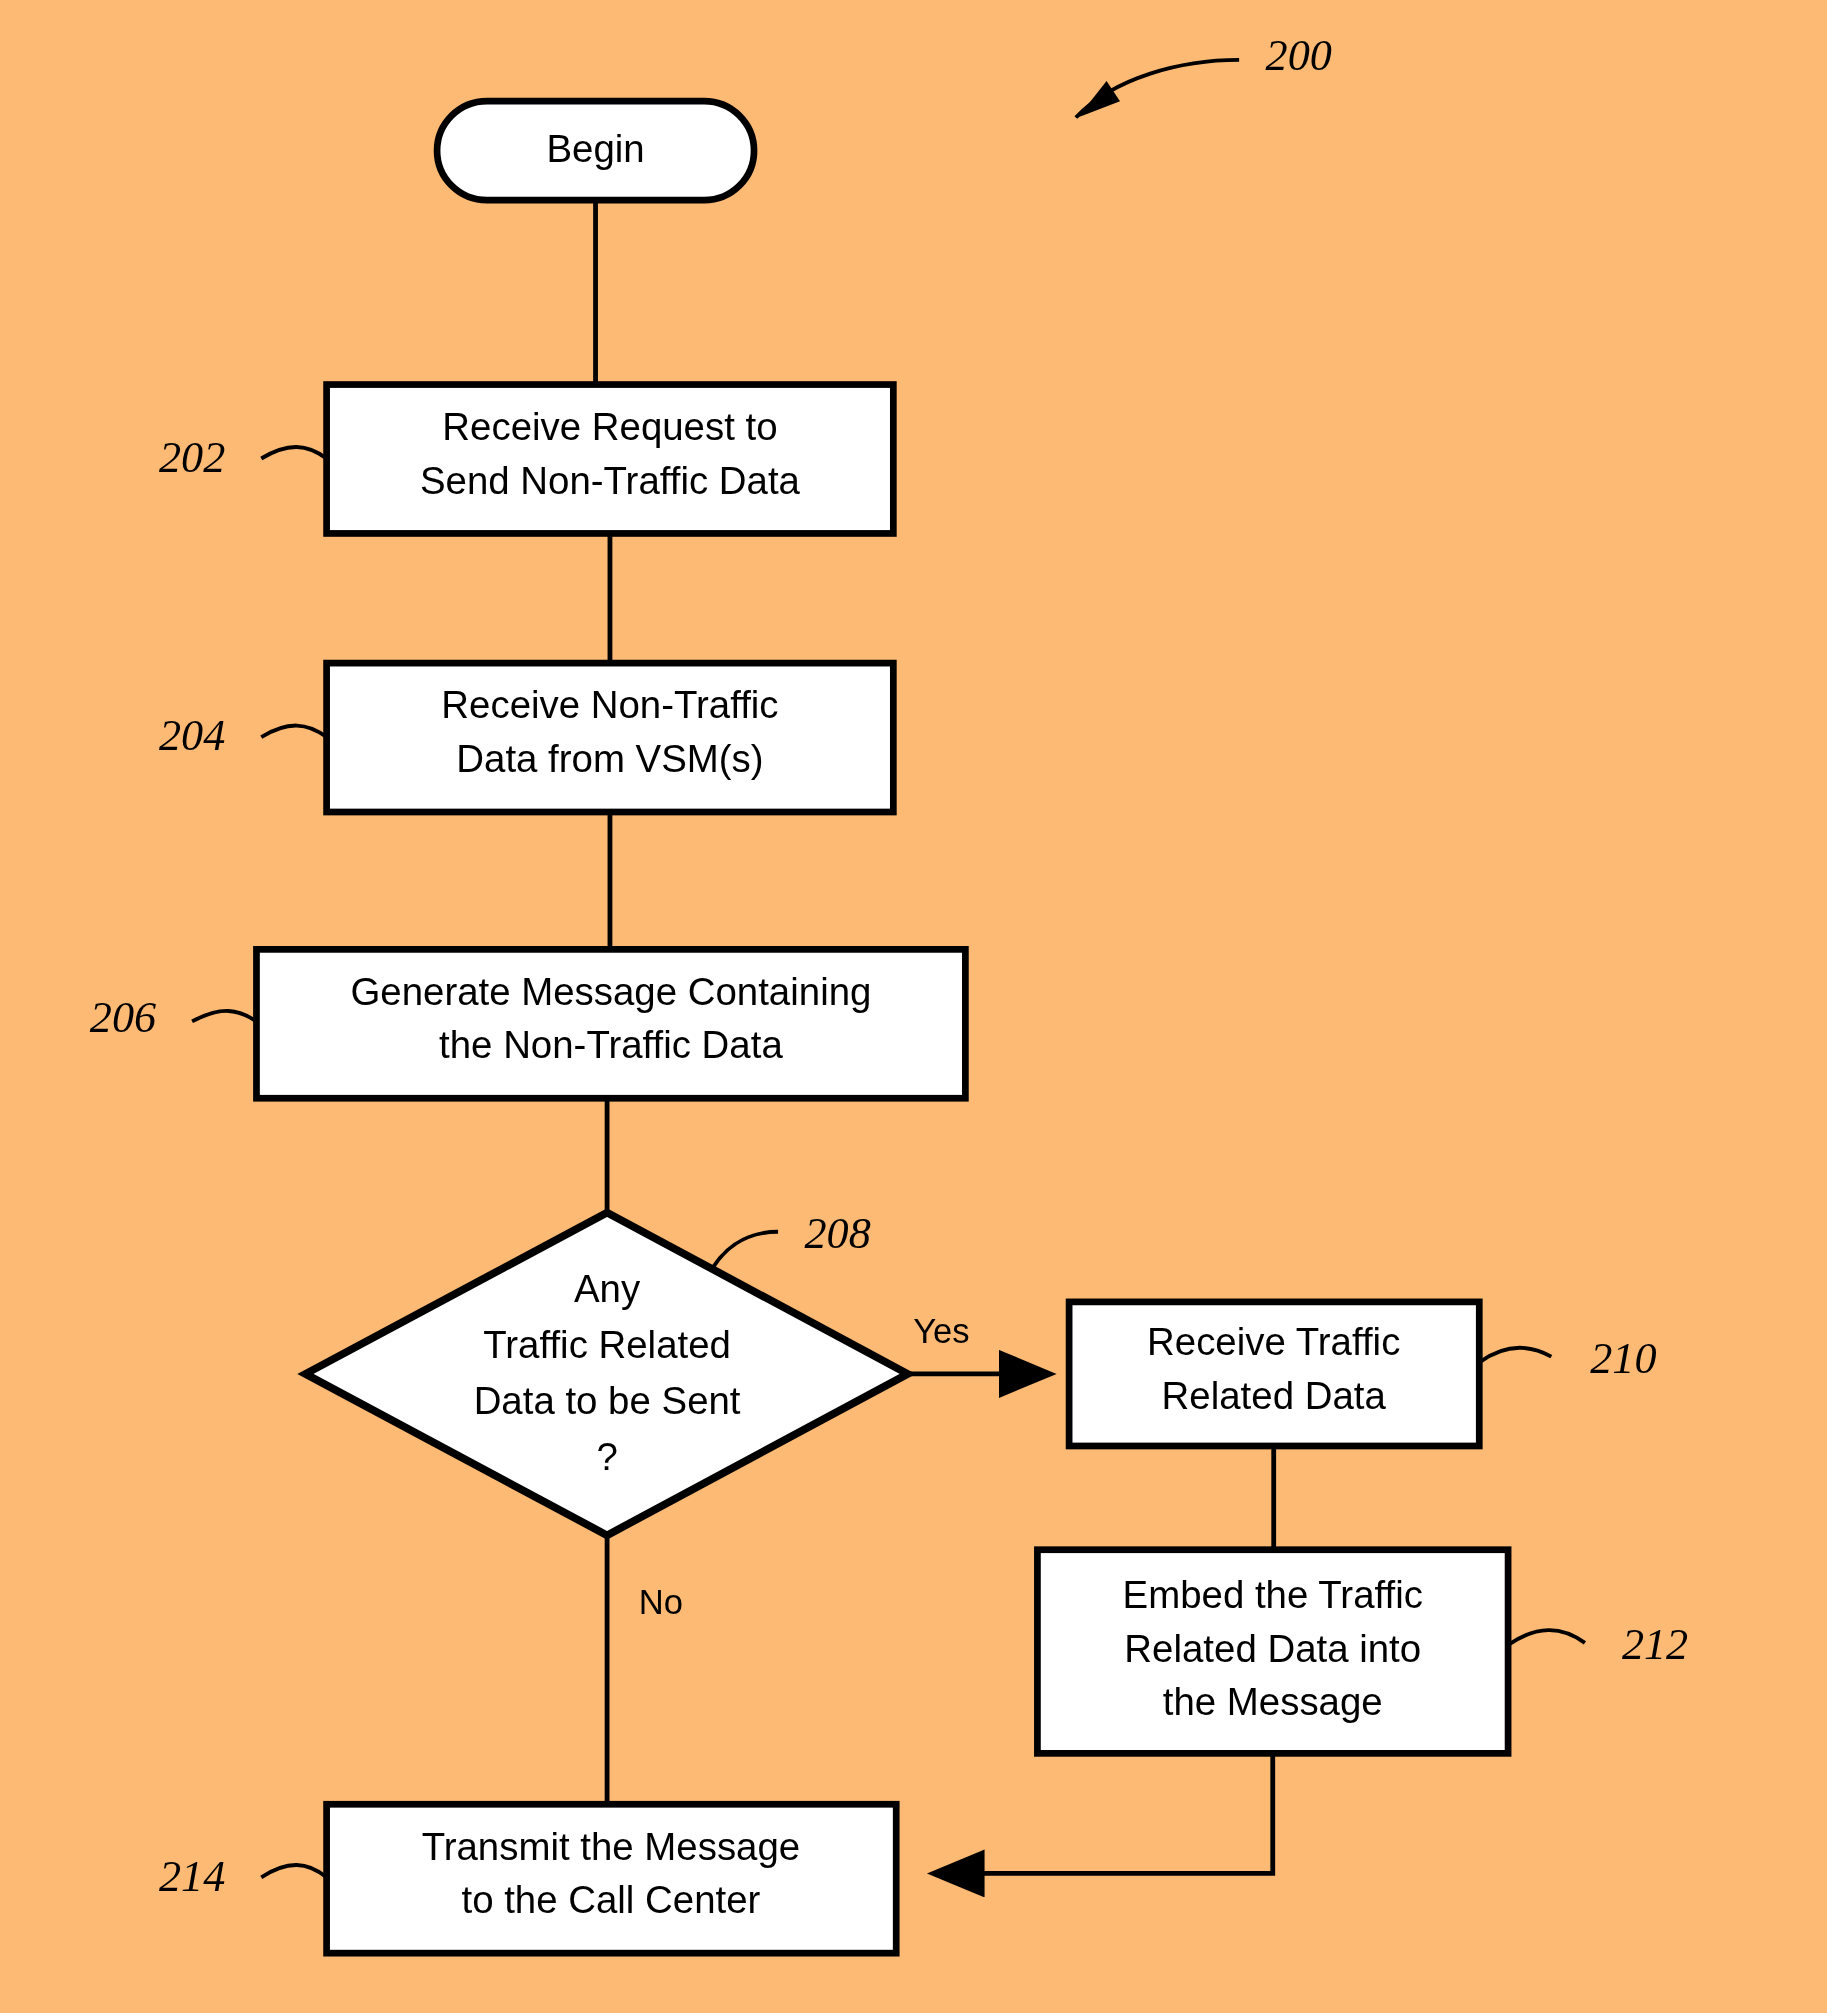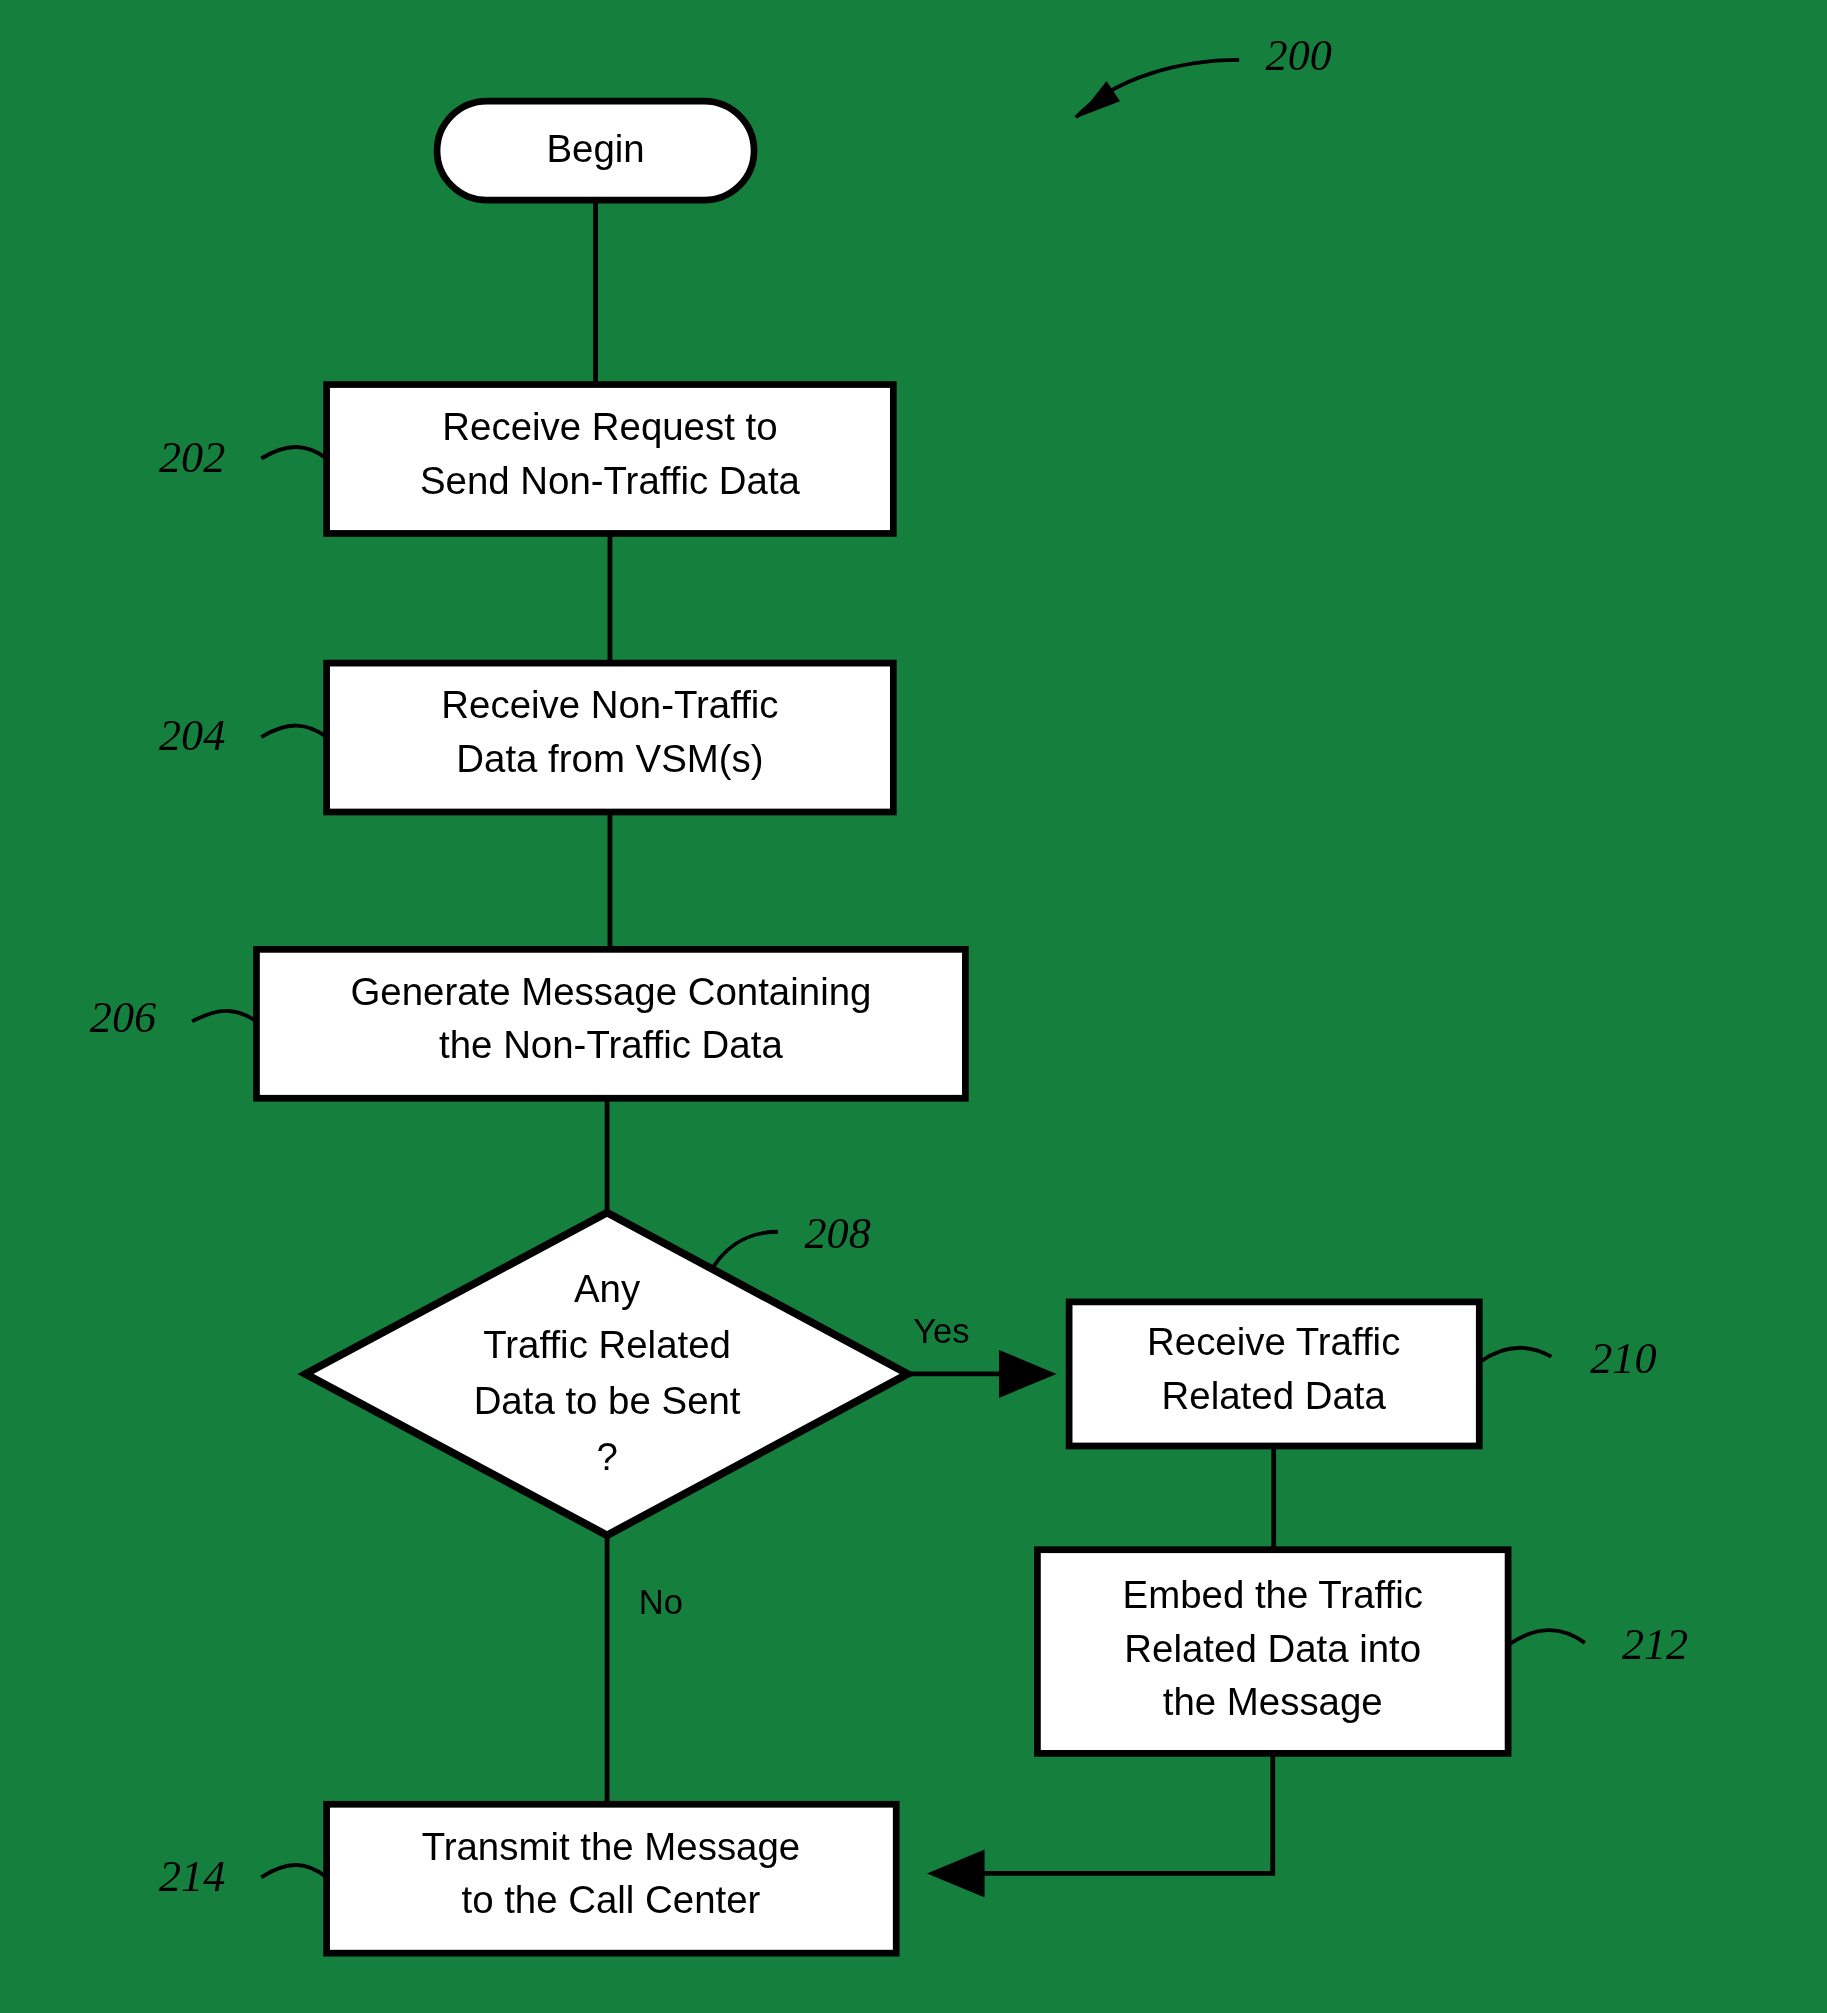--- a/index.html
+++ b/index.html
@@ -4,21 +4,21 @@
 <style>
   html, body {
     margin: 0;
     padding: 0;
     background: #ffffff;
   }
   #canvas {
     position: relative;
     width: 1827px;
     height: 2014px;
-    background: #15803d;
+    background: #fdba74;
     font-family: "Liberation Sans", sans-serif;
     overflow: hidden;
   }
   svg#flow {
     position: absolute;
     top: 0;
     left: 0;
     width: 1827px;
     height: 2014px;
   }

